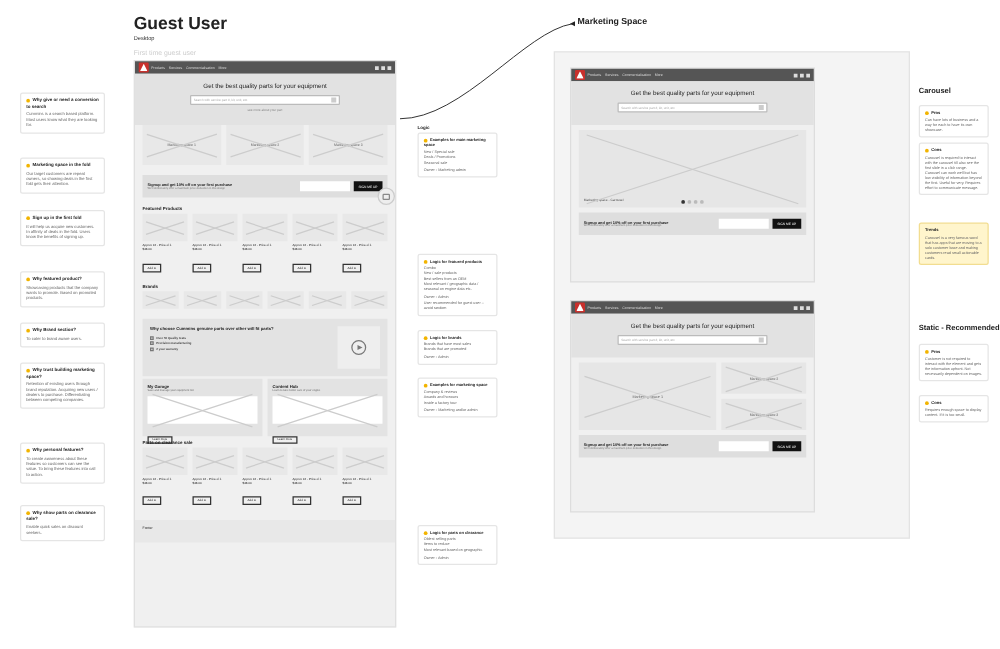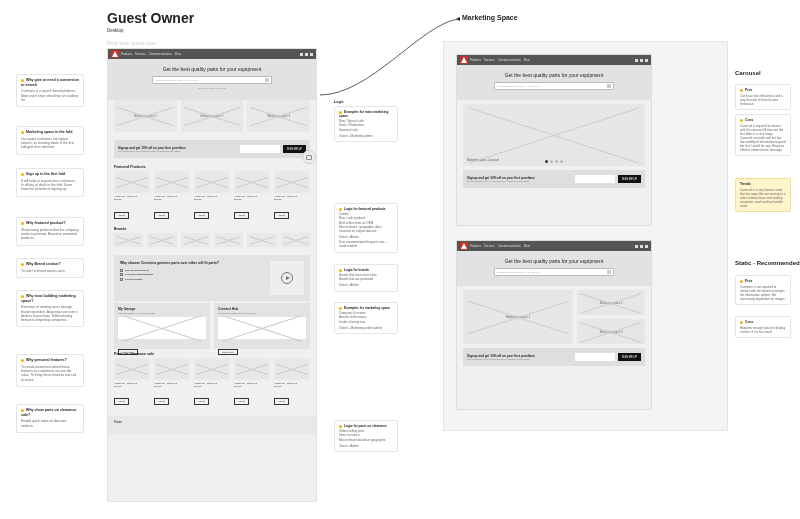--- a/index.html
+++ b/index.html
@@ -126,21 +126,21 @@
   .rnote { position:absolute; width:56px; background:#fff; border:1px solid #e5e5e5; border-radius:2px; padding:3px 4px; font-size:3px;}
   .rnote.yellow { background:#fff5cc; border-color:#f2dd90;}
   .rnote .t { font-weight:700; font-size:3.3px;}
   .rnote .t i{display:inline-block;width:3px;height:3px;border-radius:50%;background:#f2b400;margin-right:2px;vertical-align:middle;}
   .rnote .b { color:#666; margin-top:1.5px; line-height:1.35;}
 
 </style>
 </head>
 <body>
 
-<div class="page-title">Guest Owner</div>
+<div class="page-title">Guest User</div>
 <div class="page-sub">Desktop</div>
 <div class="sub-heading">First time guest user</div>
 <div class="marketing-title">Marketing Space</div>
 
 <svg class="connector" viewBox="0 0 160 90">
   <path d="M10 78 C 60 78, 110 8, 148 2" fill="none" stroke="#333" stroke-width="0.8"></path>
 </svg>
 
 <div class="note-card" style="left:16px; top:74px;"><span class="dot"></span><span class="title">Why give or need a conversion to search</span><div class="body">Cummins is a search based platform. Most users know what they are looking for.</div></div>
 <div class="note-card" style="left:16px; top:126px;"><span class="dot"></span><span class="title">Marketing space in the fold</span><div class="body">Our target customers are repeat owners, so showing deals in the first fold gets their attention.</div></div>

